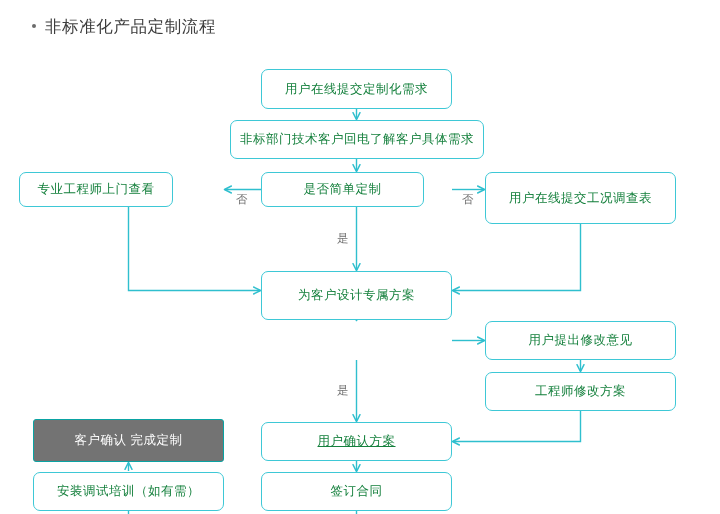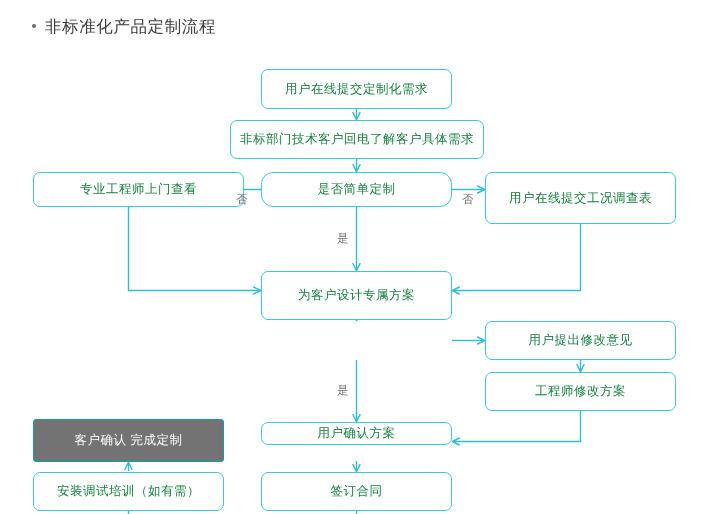--- a/index.html
+++ b/index.html
@@ -141,39 +141,39 @@
       <path d="M128.5,511 L128.5,514"></path>
     </g>
   </svg>
 
   <div class="node" style="left:261px; top:69px;  width:191px; height:40px;">
       <span>用户在线提交定制化需求</span>
     </div>
   <div class="node" style="left:230px; top:120px; width:254px; height:39px;">
       <span>非标部门技术客户回电了解客户具体需求</span>
     </div>
-  <div class="node" style="left:261px; top:172px; width:191px; height:35px;border-radius:12px;">
+  <div class="node" style="left:261px; top:172px; width:163px; height:35px;">
       <span>是否简单定制</span>
     </div>
-  <div class="node" style="left:33px;  top:172px; width:211px; height:35px;">
+  <div class="node" style="left:19px;  top:172px; width:154px; height:35px;">
       <span>专业工程师上门查看</span>
     </div>
   <div class="node" style="left:485px; top:172px; width:191px; height:52px;align-items:center;">
       <span>用户在线提交工况调查表</span>
     </div>
   <div class="node" style="left:261px; top:271px; width:191px; height:49px;">
       <span>为客户设计专属方案</span>
     </div>
   <div class="node" style="left:485px; top:321px; width:191px; height:39px;">
       <span>用户提出修改意见</span>
     </div>
   <div class="node" style="left:485px; top:372px; width:191px; height:39px;">
       <span>工程师修改方案</span>
     </div>
-  <div class="node" style="left:261px; top:422px; width:191px; height:23px;">
+  <div class="node" style="left:261px; top:422px; width:191px; height:39px;text-decoration:underline;">
       <span>用户确认方案</span>
     </div>
   <div class="node" style="left:261px; top:472px; width:191px; height:39px;">
       <span>签订合同</span>
     </div>
   <div class="node filled" style="left:33px; top:419px; width:191px; height:43px;">
       <span>客户确认 完成定制</span>
     </div>
   <div class="node" style="left:33px;  top:472px; width:191px; height:39px;">
       <span>安装调试培训（如有需）</span>

